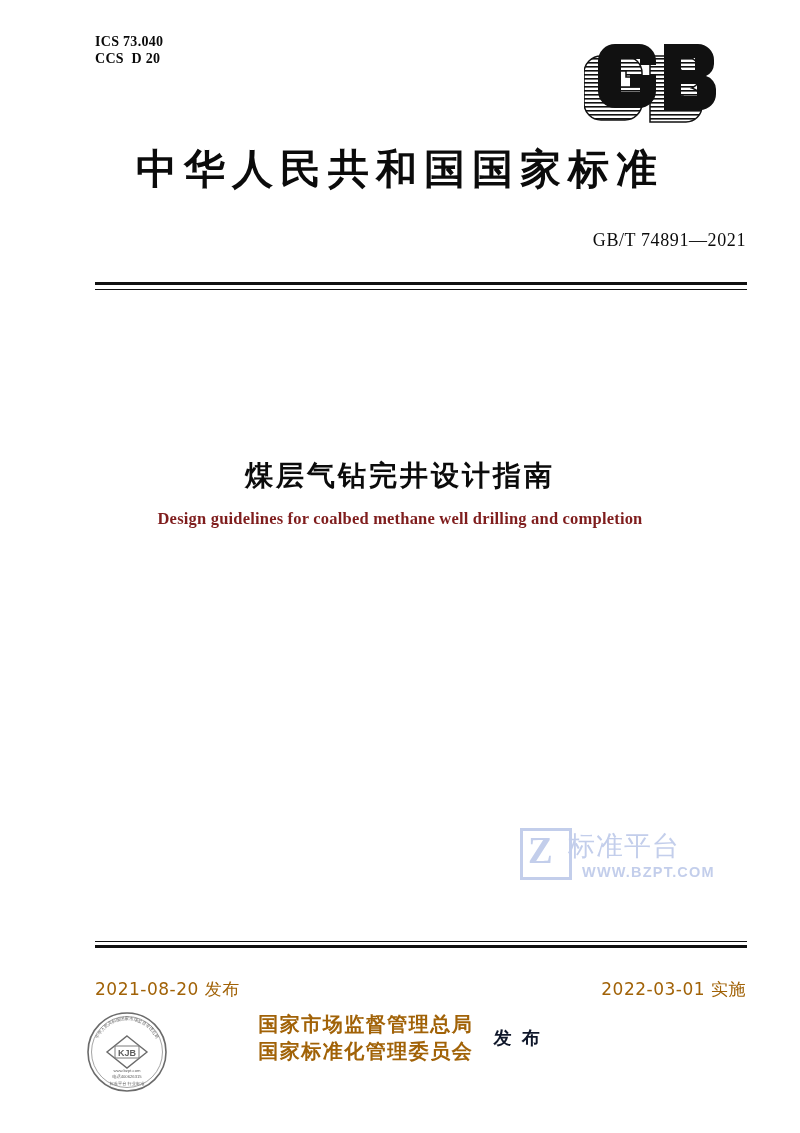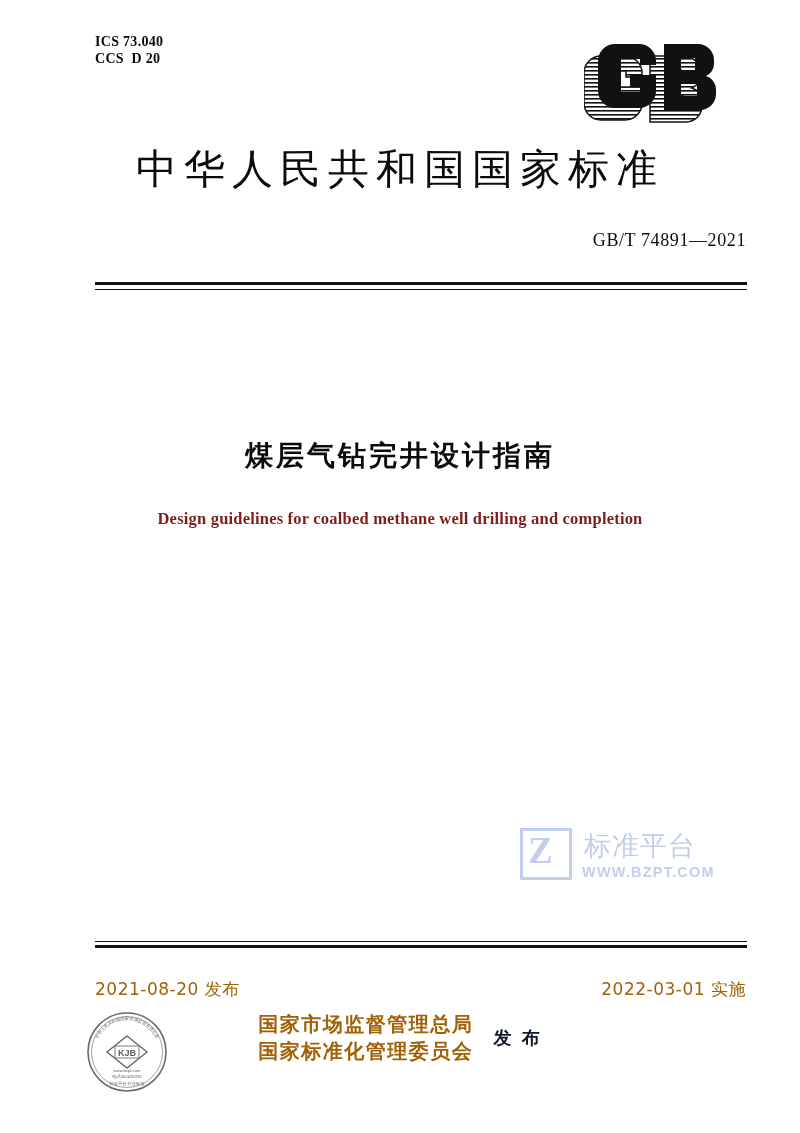--- a/index.html
+++ b/index.html
@@ -47,21 +47,21 @@
   }
 
   
   .nat-title {
     position: absolute;
     left: 0;
     top: 142px;
     width: 800px;
     text-align: center;
     font-family: "DejaVu Sans", sans-serif;
-    font-weight: normal;
+    font-weight: bold;
     font-size: 41px;
     letter-spacing: 7px;
     color: #0b0b0b;
     white-space: nowrap;
   }
 
   
   .std-no {
     position: absolute;
     right: 54px;
@@ -82,21 +82,21 @@
   .rule-top-thick { top: 282px; height: 3px; }
   .rule-top-thin  { top: 289px; height: 1px; }
 
   .rule-bottom-thin  { top: 941px; height: 1px; }
   .rule-bottom-thick { top: 945px; height: 3px; }
 
   
   .doc-title-cn {
     position: absolute;
     left: 0;
-    top: 437px;
+    top: 457px;
     width: 800px;
     text-align: center;
     font-family: "DejaVu Sans", sans-serif;
     font-weight: bold;
     font-size: 28px;
     letter-spacing: 3px;
     color: #0b0b0b;
   }
   .doc-title-en {
     position: absolute;
@@ -131,21 +131,21 @@
     position: absolute;
     left: 8px; top: 6px;
     font-family: "Liberation Serif", serif;
     font-weight: bold;
     font-size: 37px;
     line-height: 37px;
     color: #b9c6e8;
   }
   .wm-cn {
     position: absolute;
-    left: 64px; top: 2px;
+    left: 48px; top: 2px;
     font-family: "DejaVu Sans", sans-serif;
     font-size: 27px;
     letter-spacing: 1px;
     color: #b9c6e8;
   }
   .wm-url {
     position: absolute;
     left: 62px; top: 38px;
     font-family: "Liberation Sans", sans-serif;
     font-weight: bold;

